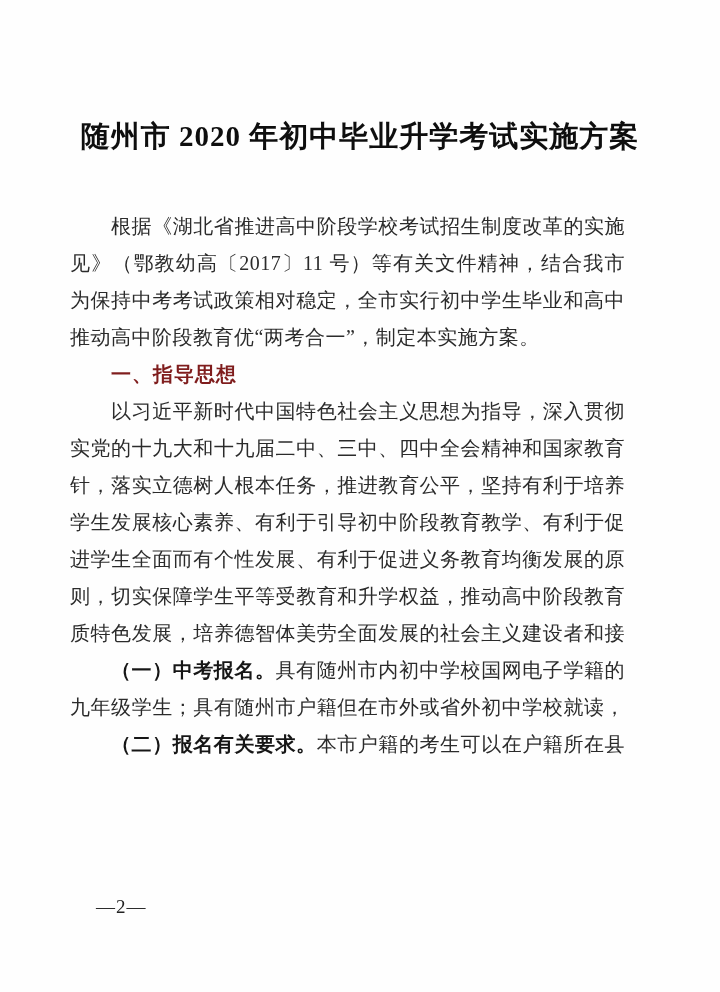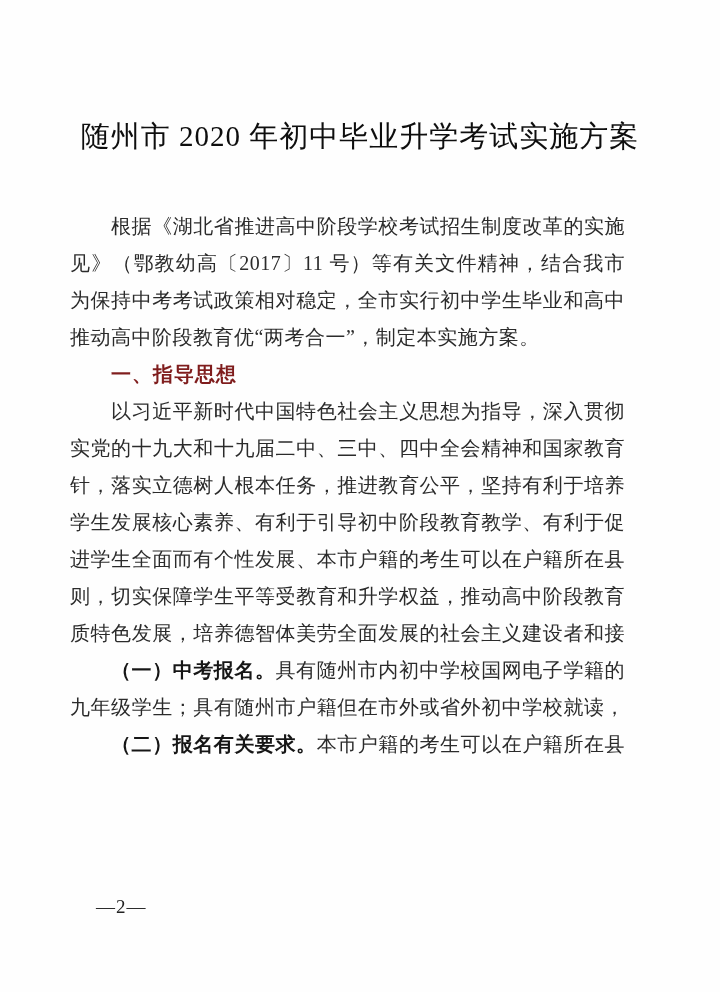--- a/index.html
+++ b/index.html
@@ -17,21 +17,21 @@
     color: #2b2b2b;
   }
   .doc-title {
     position: absolute;
     top: 114px;
     left: 0;
     width: 720px;
     text-align: center;
     font-size: 29px;
     line-height: 44px;
-    font-weight: normal;
+    font-weight: bold;
     letter-spacing: 1px;
     color: #0e0e0e;
     font-family: "Liberation Serif", serif;
     white-space: nowrap;
   }
   .body-text {
     position: absolute;
     top: 208px;
     left: 70px;
     width: 555px;
@@ -85,21 +85,21 @@
     <div class="line fill">见》（鄂教幼高〔2017〕11 号）等有关文件精神，结合我市实际，</div>
     <div class="line fill">为保持中考考试政策相对稳定，全市实行初中学生毕业和高中</div>
     <div class="line">推动高中阶段教育优“两考合一”，制定本实施方案。</div>
 
     <div class="line heading indent">一、指导思想</div>
 
     <div class="line fill indent">以习近平新时代中国特色社会主义思想为指导，深入贯彻落</div>
     <div class="line fill">实党的十九大和十九届二中、三中、四中全会精神和国家教育方</div>
     <div class="line fill">针，落实立德树人根本任务，推进教育公平，坚持有利于培养</div>
     <div class="line fill">学生发展核心素养、有利于引导初中阶段教育教学、有利于促</div>
-    <div class="line fill">进学生全面而有个性发展、本市户籍的考生可以在户籍所在县</div>
+    <div class="line fill">进学生全面而有个性发展、有利于促进义务教育均衡发展的原</div>
     <div class="line fill">则，切实保障学生平等受教育和升学权益，推动高中阶段教育优</div>
     <div class="line fill">质特色发展，培养德智体美劳全面发展的社会主义建设者和接</div>
 
 
     <div class="line fill indent">
       <span class="lead">（一）中考报名。</span><span>具有随州市内初中学校国网电子学籍的</span>
     </div>
     <div class="line fill">九年级学生；具有随州市户籍但在市外或省外初中学校就读，</div>
 
     <div class="line fill indent">

